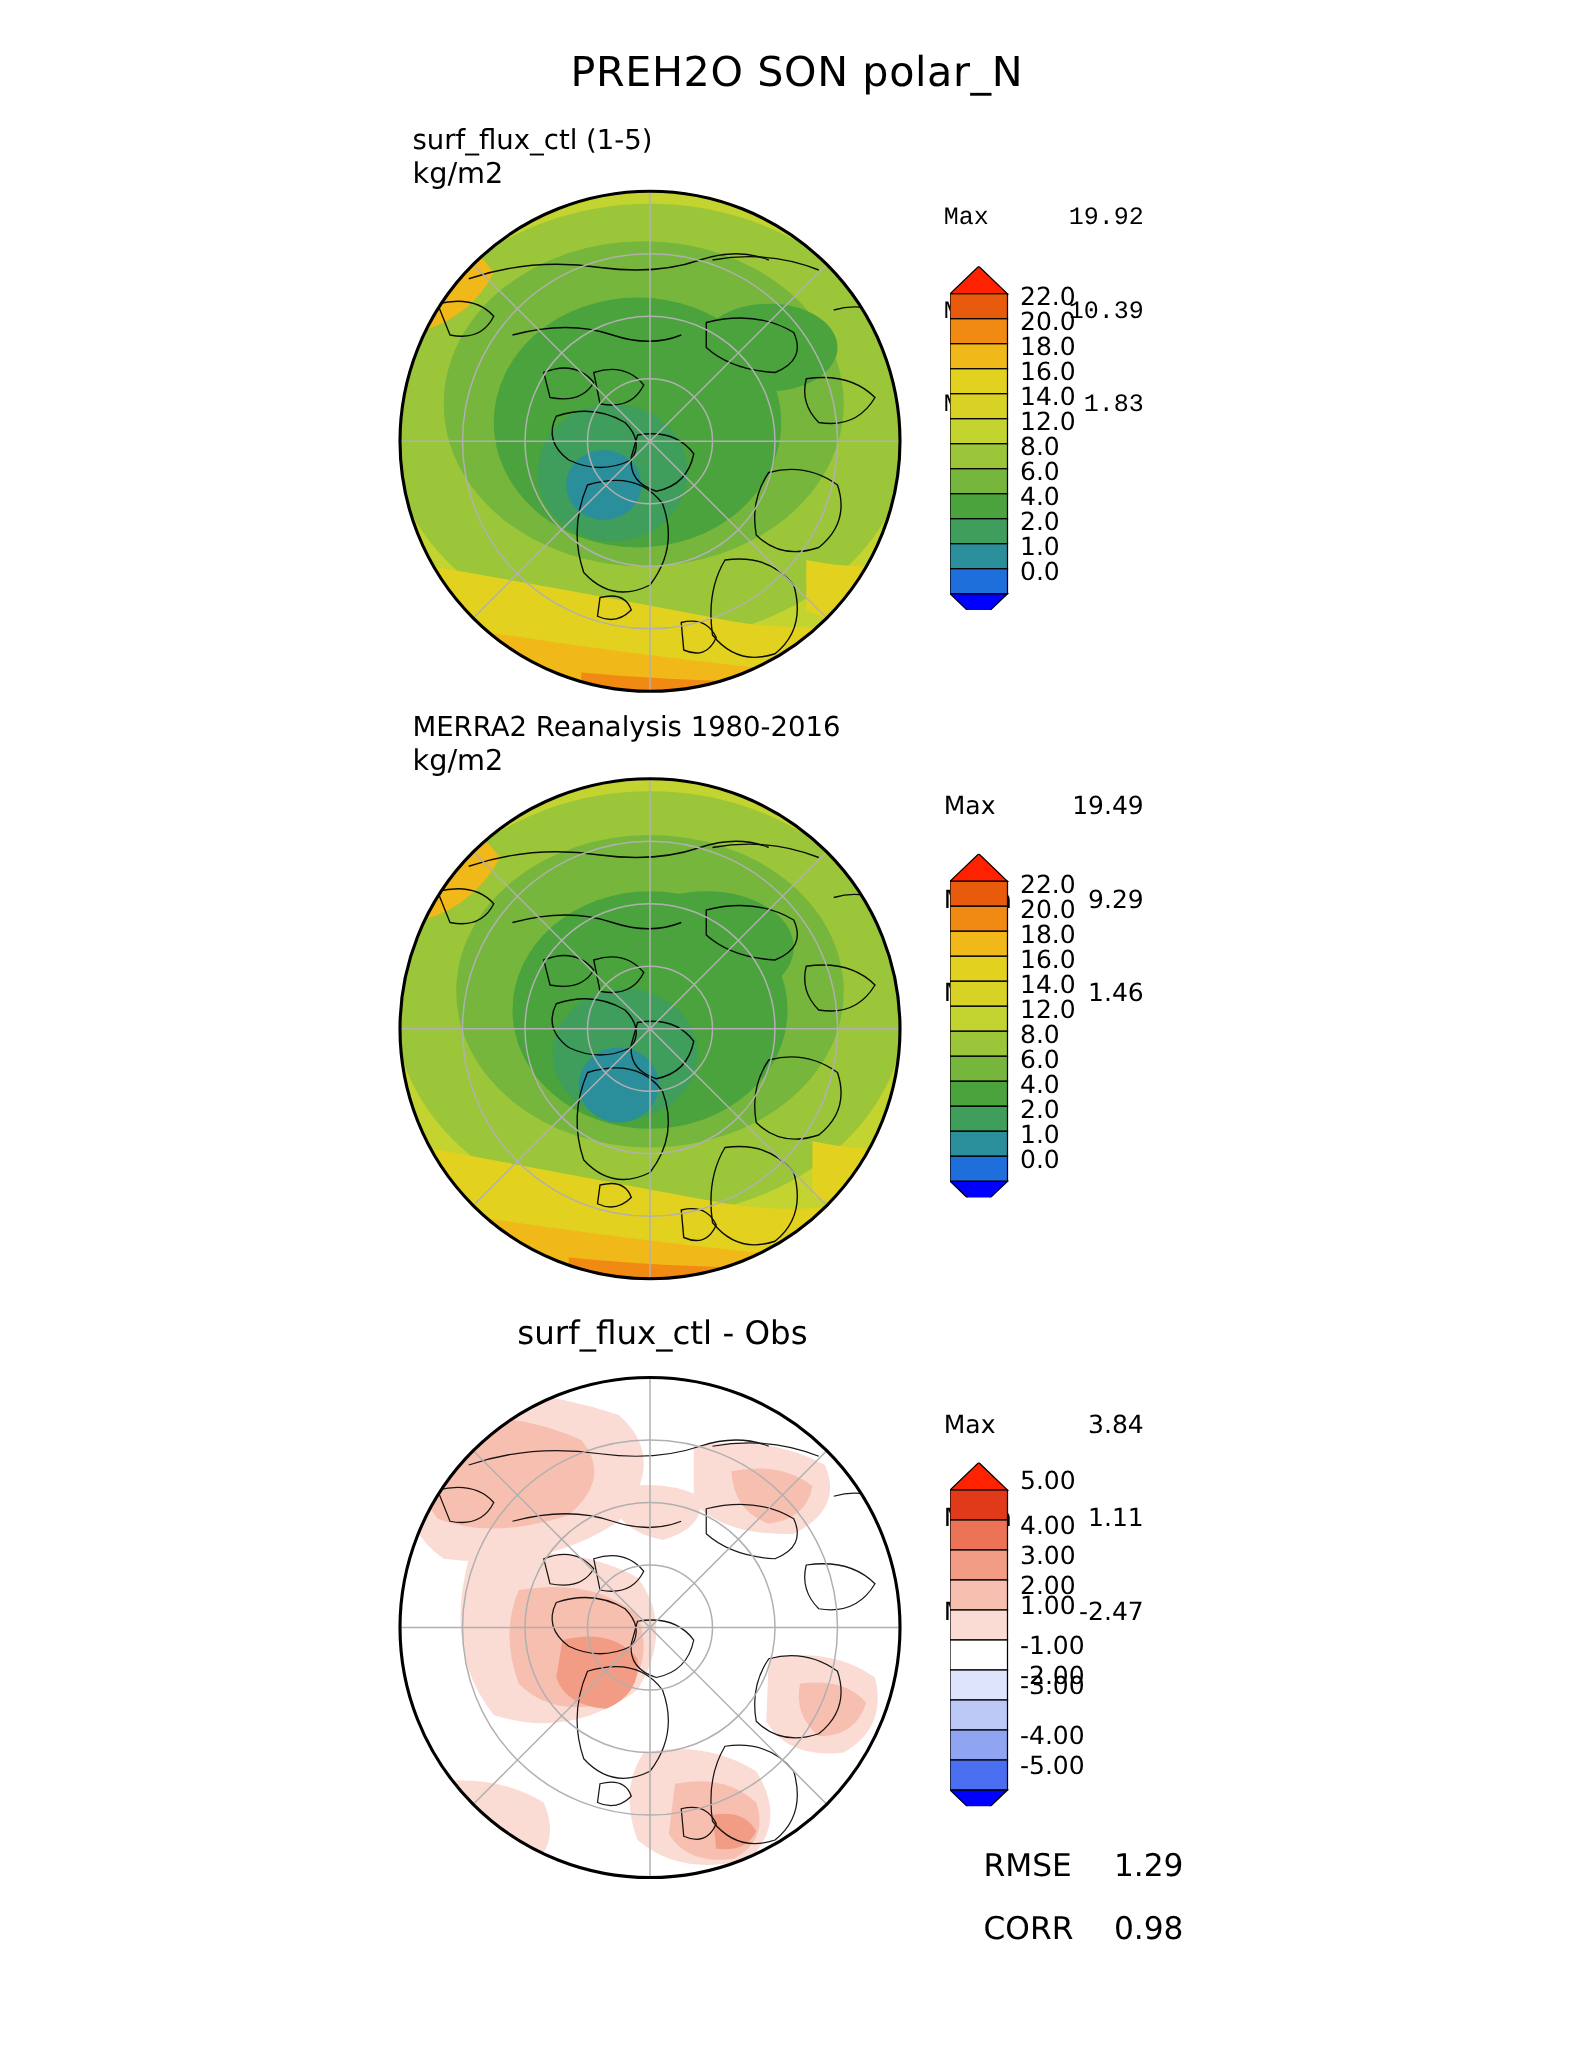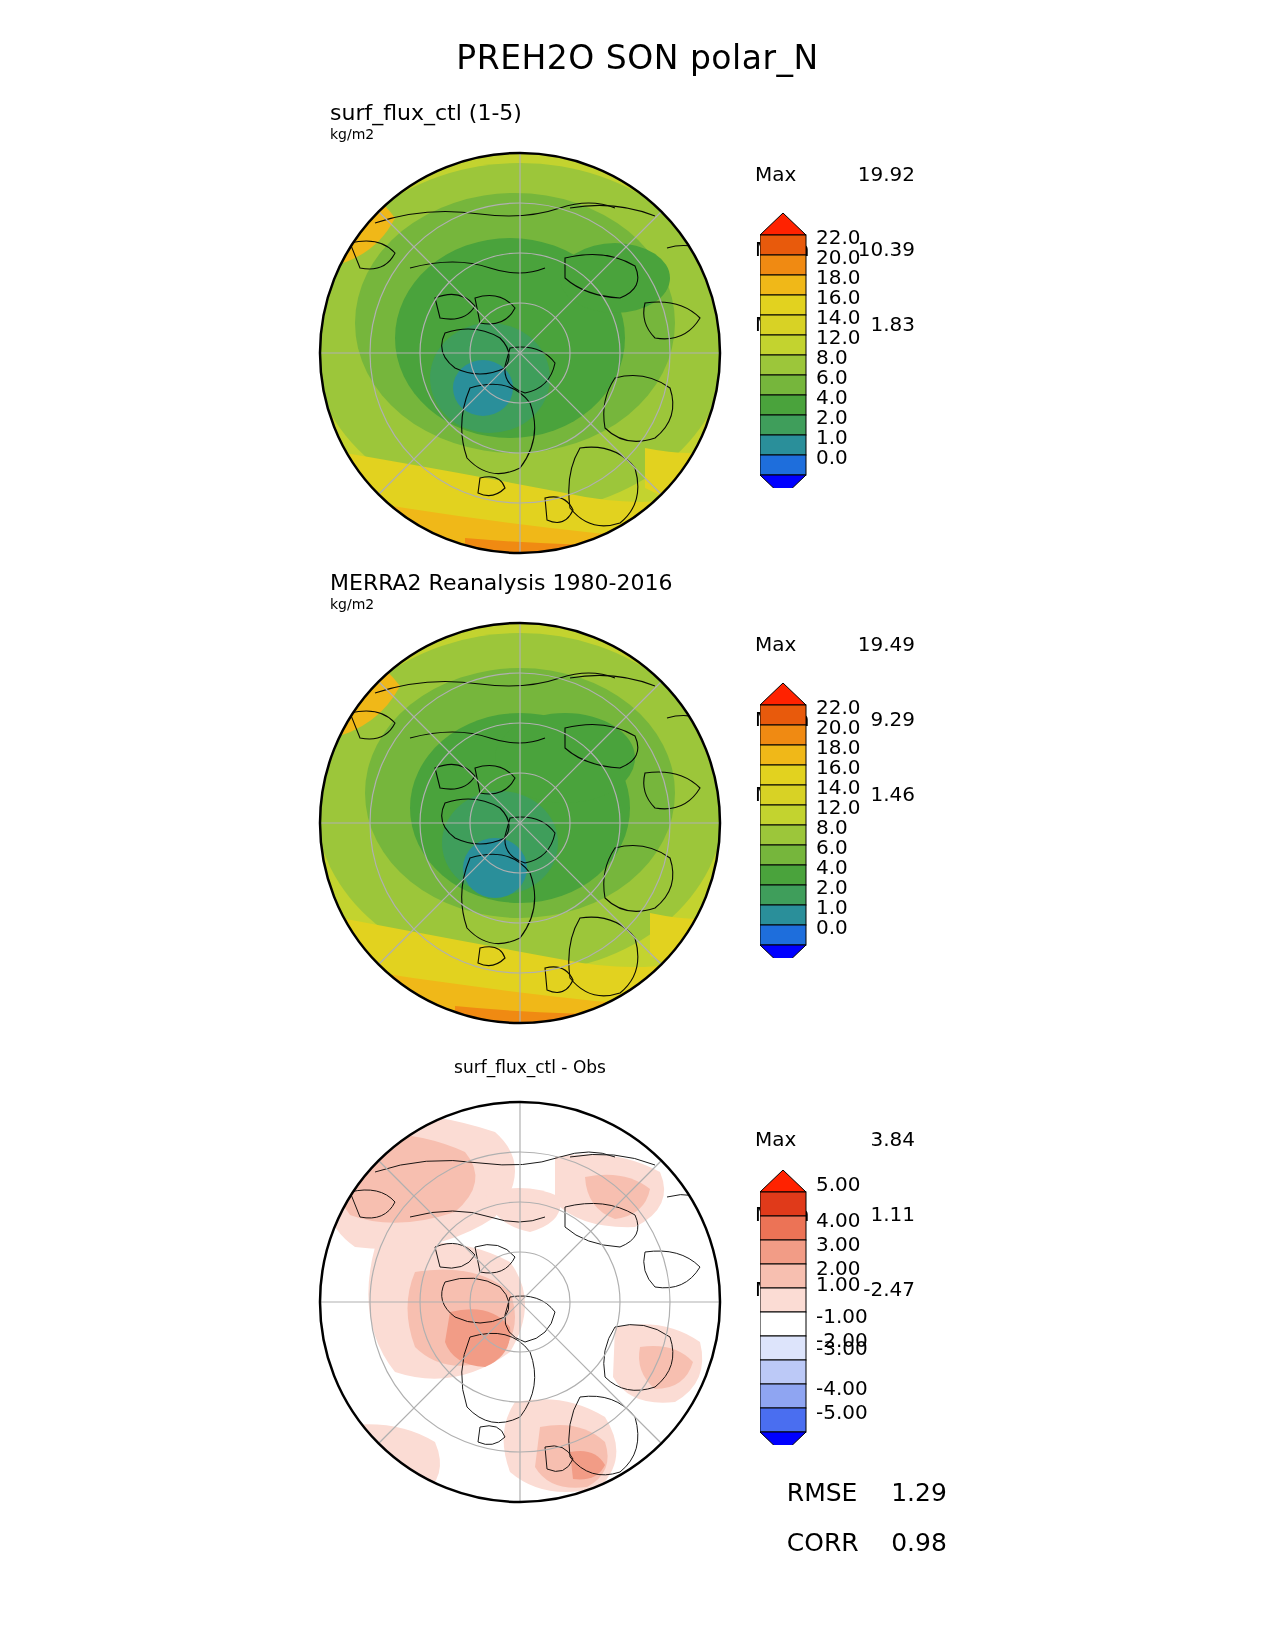--- a/index.html
+++ b/index.html
@@ -37,27 +37,27 @@
     position: absolute;
     left: 330px;
     font-size: 22px;
     line-height: 25px;
     white-space: pre;
   }
   .panel-head.centered {
     left: 0;
     width: 1060px;
     text-align: center;
-    font-size: 17px;
+    font-size: 26px;
   }
   .units {
     position: absolute;
     left: 330px;
     top: 26px;
-    font-size: 14px;
+    font-size: 23px;
   }
 
   
   .map-wrap {
     position: absolute;
     left: 315px;
     top: 48px;
     width: 410px;
     height: 410px;
   }
@@ -168,21 +168,21 @@
           <line x1="205" y1="5" x2="205" y2="405"></line>
           <line x1="5" y1="205" x2="405" y2="205"></line>
           <line x1="64" y1="64" x2="346" y2="346"></line>
           <line x1="346" y1="64" x2="64" y2="346"></line>
         </g>
       </g>
       <circle cx="205" cy="205" r="200" fill="none" stroke="#000000" stroke-width="2.5"></circle>
     </svg>
   </div>
 
-  <div class="stats" style="left:755px; top:12px;">
+  <div class="stats" style="left:755px; top:12px;font-family:Liberation Mono, monospace;">
     <span class="row"><span class="lbl">Max</span><span class="val">19.92</span></span>
     <span class="row"><span class="lbl">Mean</span><span class="val">10.39</span></span>
     <span class="row"><span class="lbl">Min</span><span class="val">1.83</span></span>
   </div>
 
   <div class="cbar" style="left:760px; top:113px; width:150px; height:260px;">
     <svg width="150" height="275" viewBox="0 0 150 275">
       <polygon points="23,0 46,22 0,22" fill="#ff2200" stroke="#000" stroke-width="1"></polygon>
       <g stroke="#000" stroke-width="1">
         <rect x="0" y="22" width="46" height="20" fill="#e85a0c"></rect>

